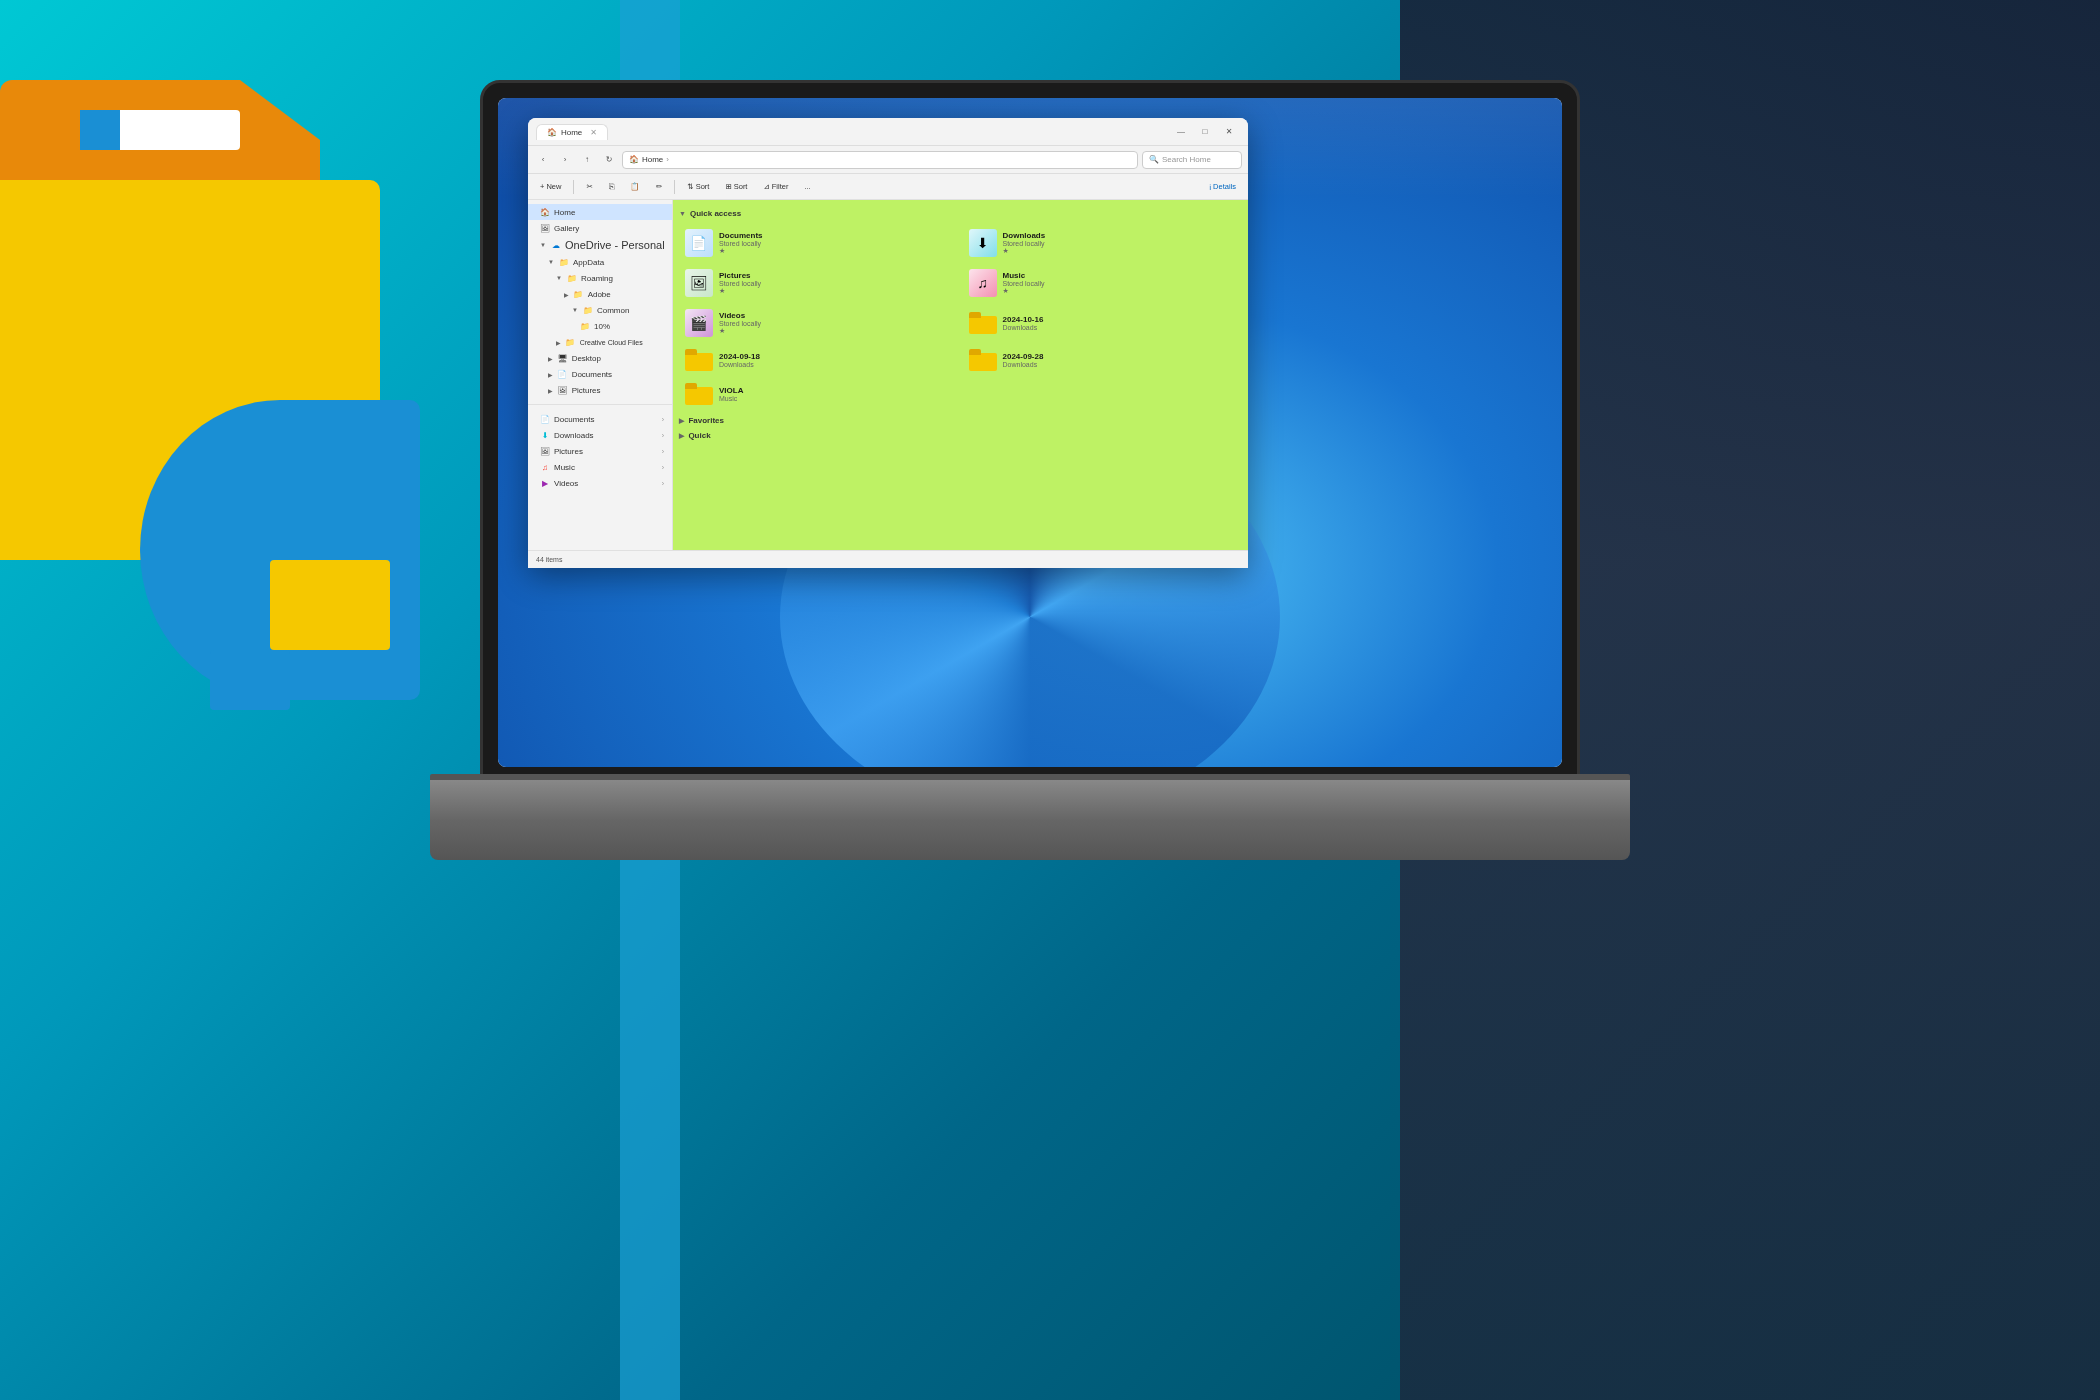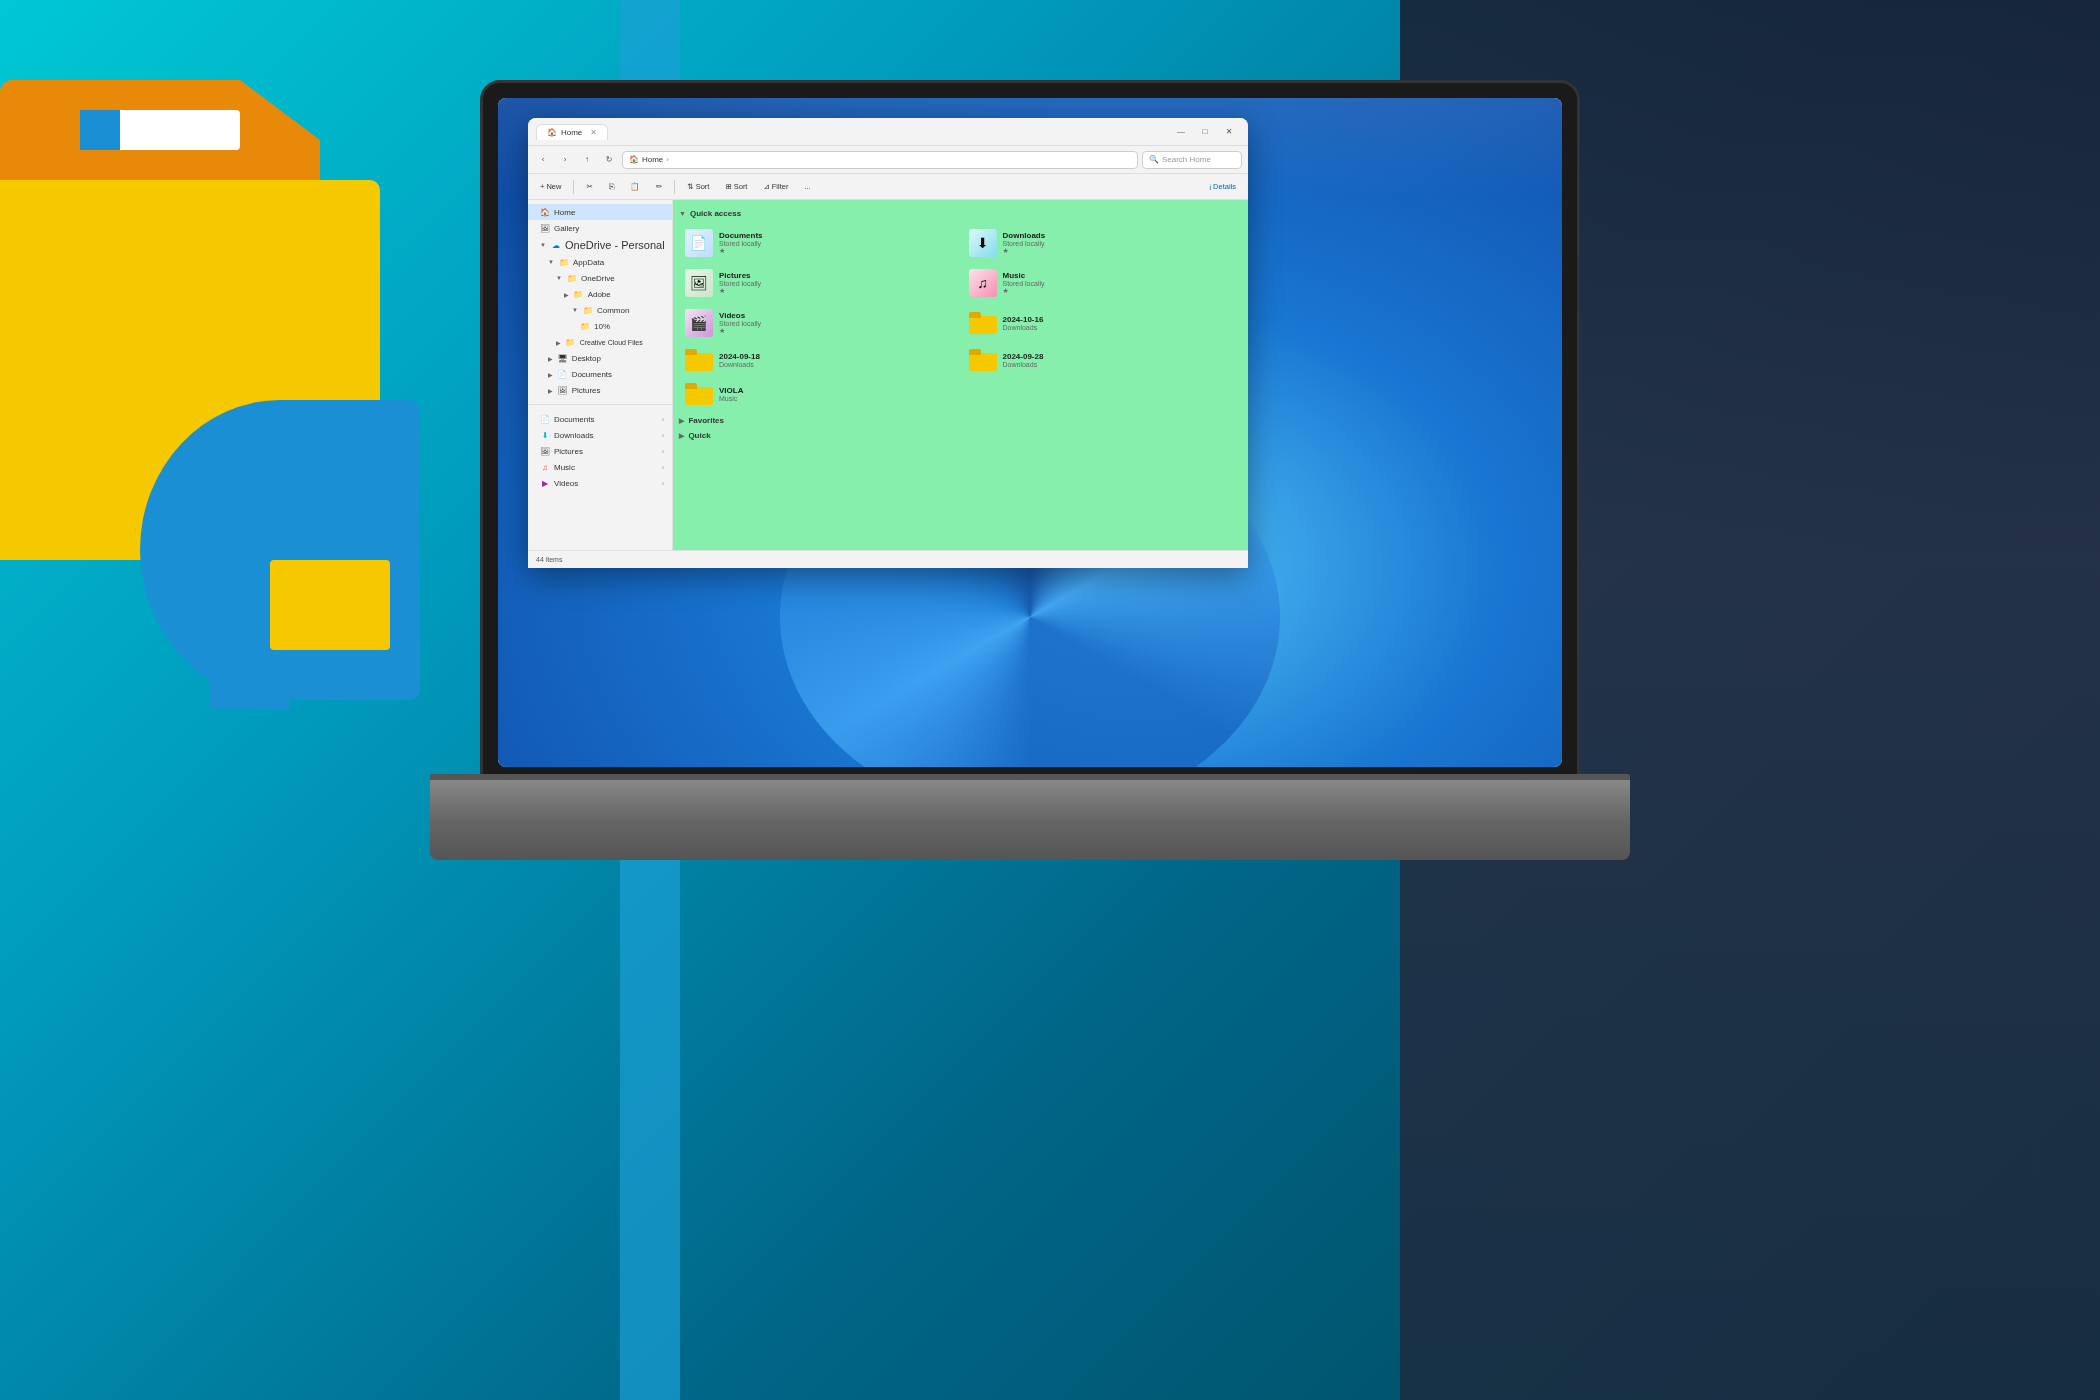--- a/index.html
+++ b/index.html
@@ -370,21 +370,21 @@
     
     .sidebar-section-bottom {
       margin-top: 6px;
       padding-top: 6px;
       border-top: 1px solid #e0e0e0;
     }
 
     
     .explorer-main {
       flex: 1;
-      background: #86efac;
+      background: #bef264;
       padding: 6px;
       overflow-y: auto;
     }
 
     .section-header {
       display: flex;
       align-items: center;
       gap: 4px;
       padding: 3px 0;
       font-size: 8px;
@@ -673,21 +673,21 @@
                 <span style="font-size:11px;">OneDrive - Personal</span>
               </div>
               <div class="sidebar-item sidebar-item-indent1">
                 <span class="expand-arrow">▼</span>
                 <span class="sidebar-icon" style="color:#f5c800;">📁</span>
                 <span>AppData</span>
               </div>
               <div class="sidebar-item sidebar-item-indent2">
                 <span class="expand-arrow">▼</span>
                 <span class="sidebar-icon" style="color:#f5c800;">📁</span>
-                <span>OneDrive</span>
+                <span>Roaming</span>
               </div>
               <div class="sidebar-item sidebar-item-indent3">
                 <span class="expand-arrow">▶</span>
                 <span class="sidebar-icon" style="color:#f5c800;">📁</span>
                 <span>Adobe</span>
               </div>
               <div class="sidebar-item sidebar-item-indent4">
                 <span class="expand-arrow">▼</span>
                 <span class="sidebar-icon" style="color:#f5c800;">📁</span>
                 <span>Common</span>

